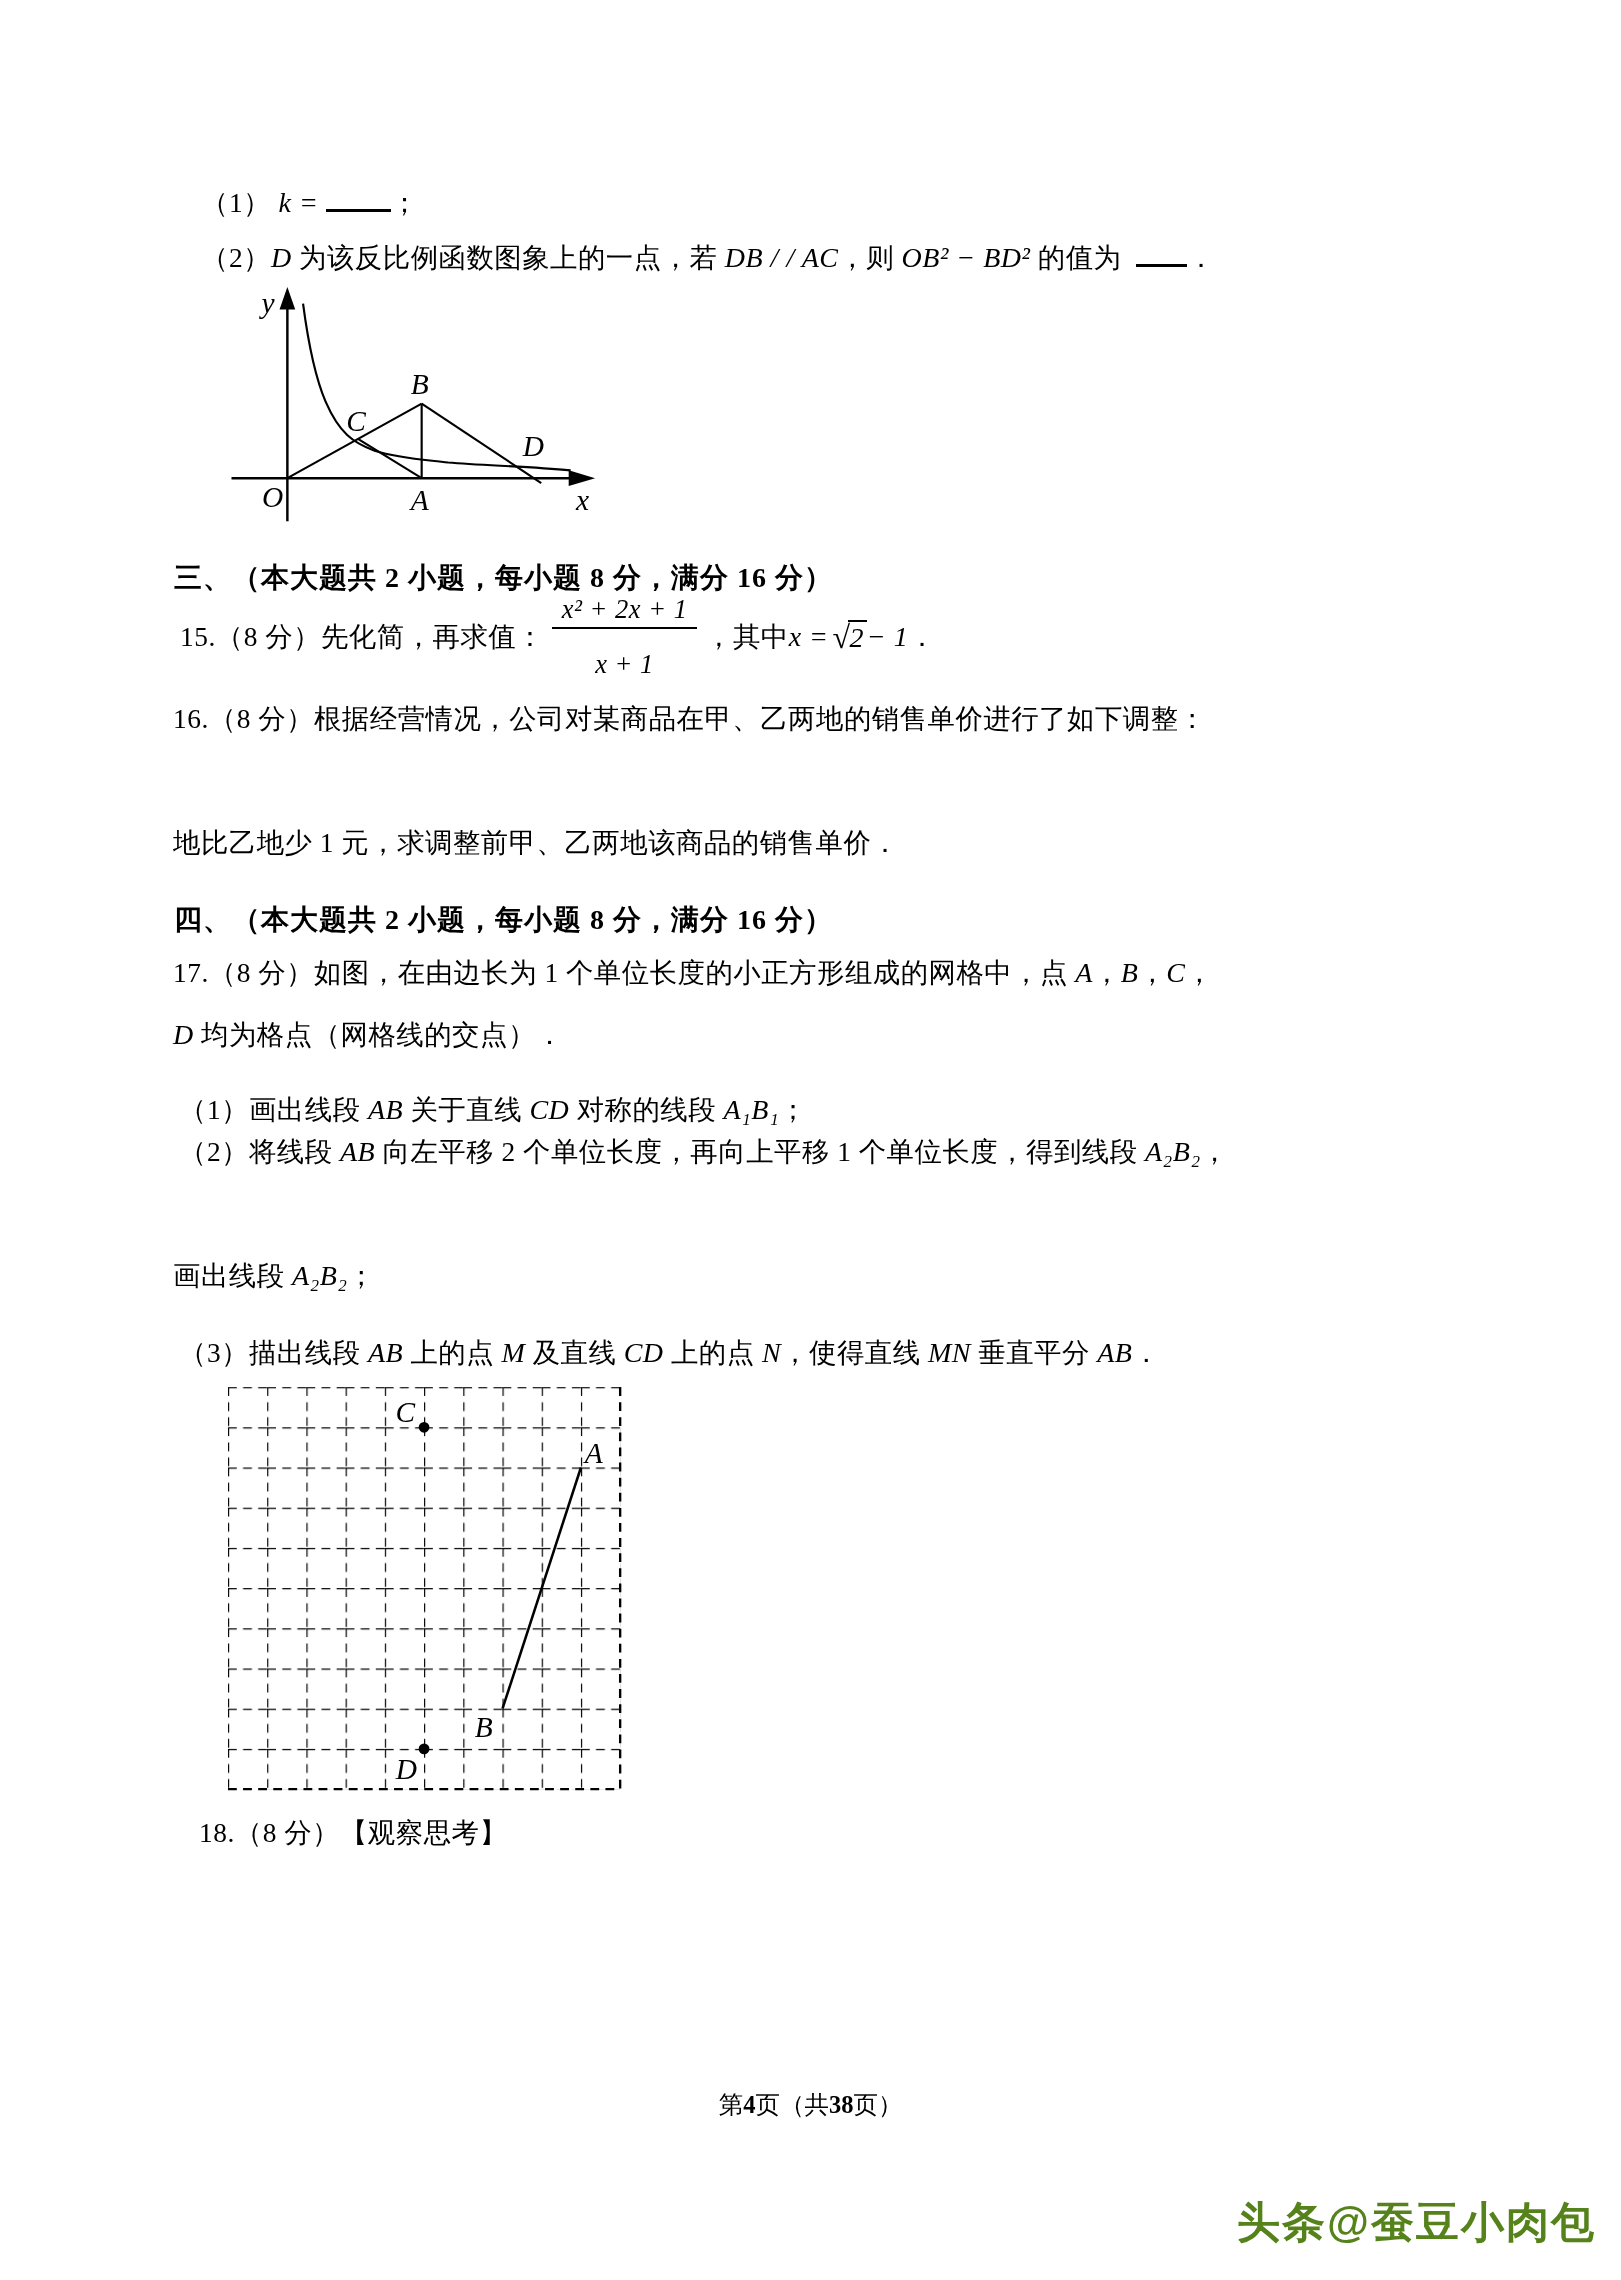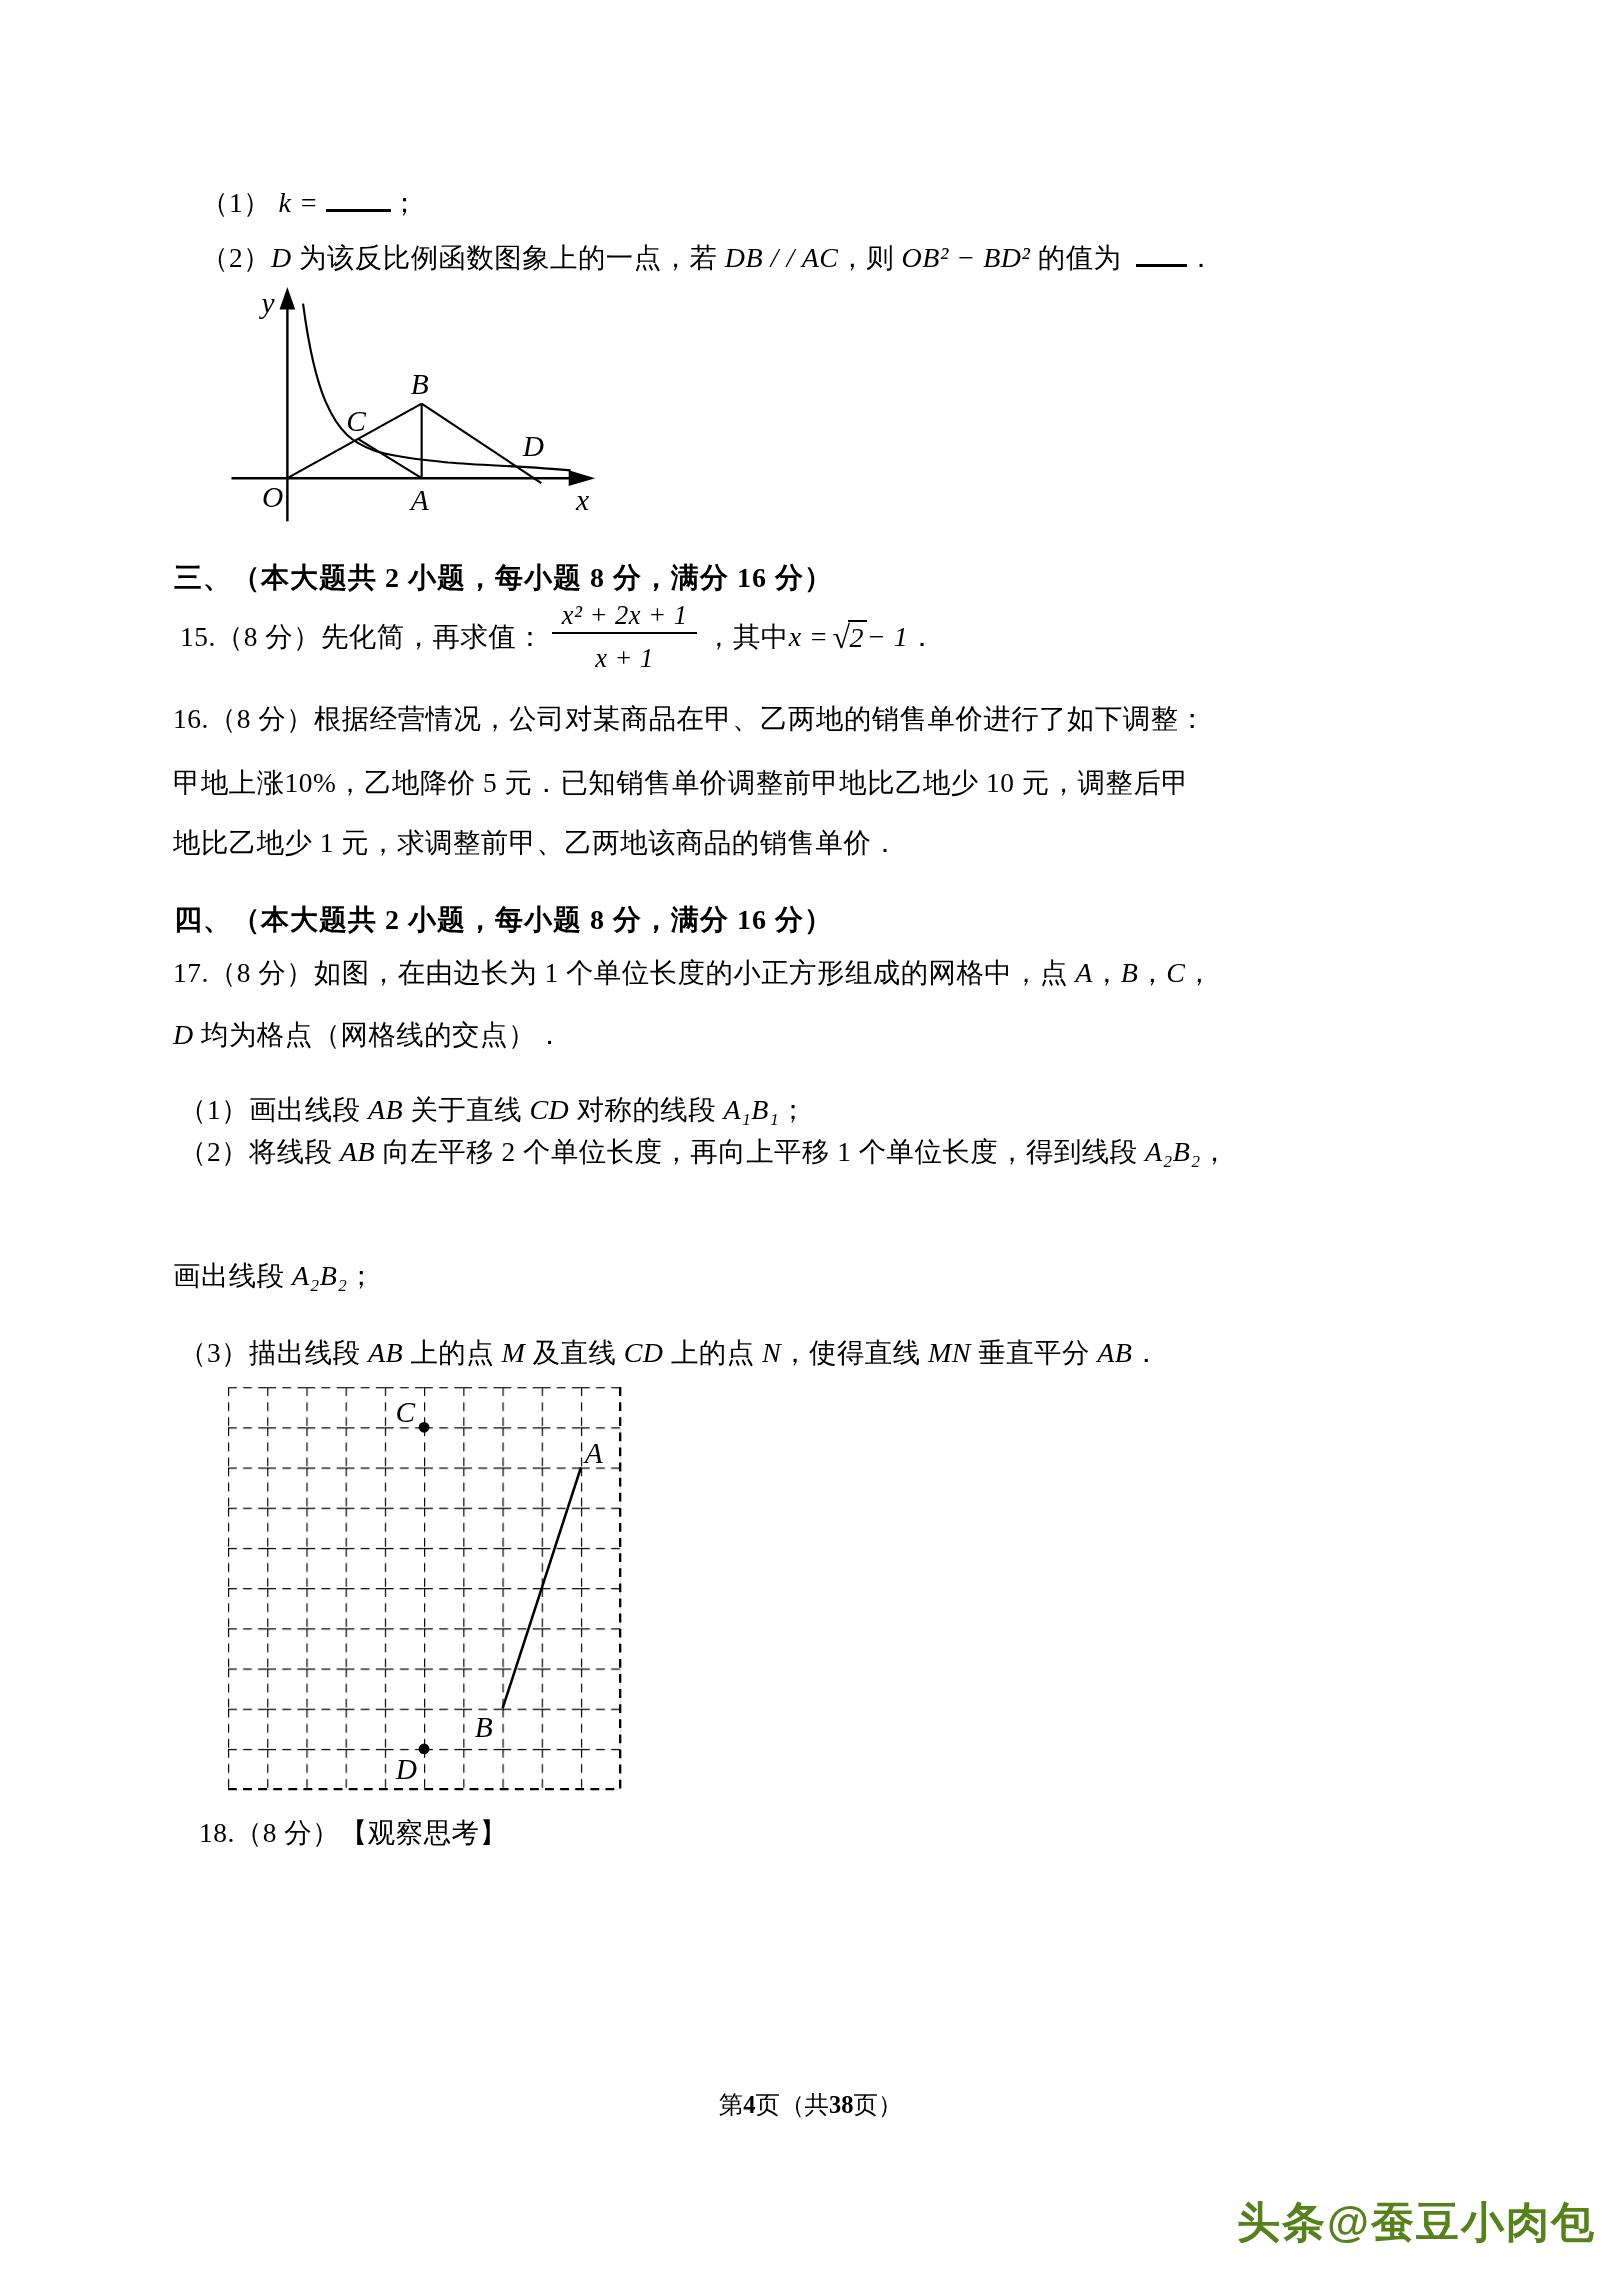--- a/index.html
+++ b/index.html
@@ -44,21 +44,21 @@
   .frac{
     display:inline-flex;
     flex-direction:column;
     align-items:center;
     margin:0 7.8px;
     font-size:26.5px;
     font-family:"Liberation Serif","DejaVu Serif",serif;
     font-style:italic;
   }
   .fnum{padding:0 9.8px 2.9px;border-bottom:2.5px solid #000;line-height:29px;}
-  .fden{padding-top:10px;line-height:29px;}
+  .fden{padding-top:21px;line-height:29px;}
   .m-inline{
     font-family:"Liberation Serif","DejaVu Serif",serif;
     font-style:italic;font-size:28px;
   }
   .rad{font-style:normal;font-size:32px;font-weight:400;margin-left:3.9px;}
   .radd{
     font-style:italic;font-size:28px;
     border-top:2.5px solid #000;
     padding:0 2.9px 0 1px;
     margin-left:-2px;
@@ -127,21 +127,20 @@
     </span>
     <span class="seg-cn">，其中 </span>
     <span class="m-inline">x = </span>
     <span class="rad">√</span>
     <span class="radd">2</span>
     <span class="m-inline">− 1</span>
     <span class="seg-cn">．</span>
   </div>
 
   <div class="line" style="left:173px;top:700px;">16.（8 分）根据经营情况，公司对某商品在甲、乙两地的销售单价进行了如下调整：</div>
-  <div class="line" style="left:173px;top:764px;">甲地上涨10%，乙地降价 5 元．已知销售单价调整前甲地比乙地少 10 元，调整后甲</div>
   <div class="line" style="left:173px;top:824px;">地比乙地少 1 元，求调整前甲、乙两地该商品的销售单价．</div>
 
   <div class="line bold" style="left:174px;top:891px;">四、（本大题共 2 小题，每小题 8 分，满分 16 分）</div>
 
   <div class="line" style="left:173px;top:953px;"><span class="seg-cn">17.（8 分）如图，在由边长为 1 个单位长度的小正方形组成的网格中，点 </span><span class="seg-m">A</span><span class="seg-cn">，</span><span class="seg-m">B</span><span class="seg-cn">，</span><span class="seg-m">C</span><span class="seg-cn">，</span></div>
   <div class="line" style="left:173px;top:1015px;"><span class="seg-m">D</span><span class="seg-cn"> 均为格点（网格线的交点）．</span></div>
   <div class="line" style="left:179px;top:1090px;"><span class="seg-cn">（1）画出线段 </span><span class="seg-m">AB</span><span class="seg-cn"> 关于直线 </span><span class="seg-m">CD</span><span class="seg-cn"> 对称的线段 </span><span class="seg-m">A₁B₁</span><span class="seg-cn">；</span></div>
   <div class="line" style="left:179px;top:1132px;"><span class="seg-cn">（2）将线段 </span><span class="seg-m">AB</span><span class="seg-cn"> 向左平移 2 个单位长度，再向上平移 1 个单位长度，得到线段 </span><span class="seg-m">A₂B₂</span><span class="seg-cn">，</span></div>
   <div class="line" style="left:173px;top:1256px;"><span class="seg-cn">画出线段 </span><span class="seg-m">A₂B₂</span><span class="seg-cn">；</span></div>
   <div class="line" style="left:179px;top:1333px;"><span class="seg-cn">（3）描出线段 </span><span class="seg-m">AB</span><span class="seg-cn"> 上的点 </span><span class="seg-m">M</span><span class="seg-cn"> 及直线 </span><span class="seg-m">CD</span><span class="seg-cn"> 上的点 </span><span class="seg-m">N</span><span class="seg-cn">，使得直线 </span><span class="seg-m">MN</span><span class="seg-cn"> 垂直平分 </span><span class="seg-m">AB</span><span class="seg-cn">．</span></div>

